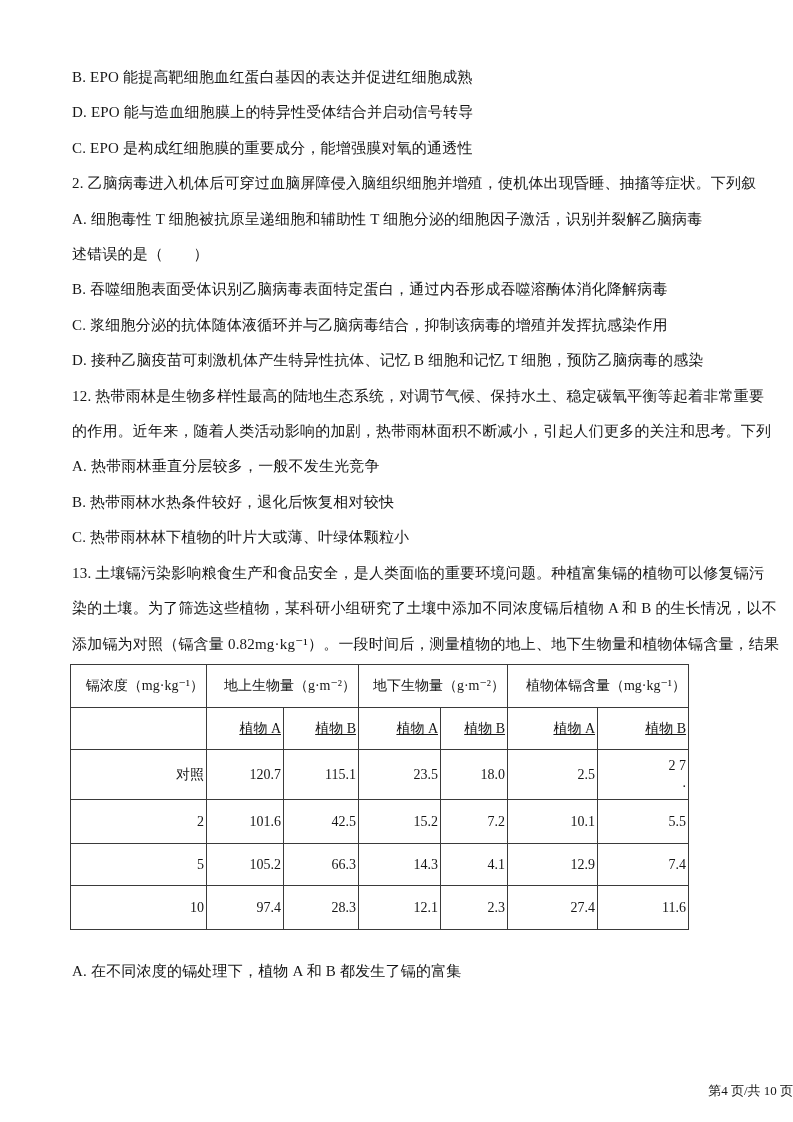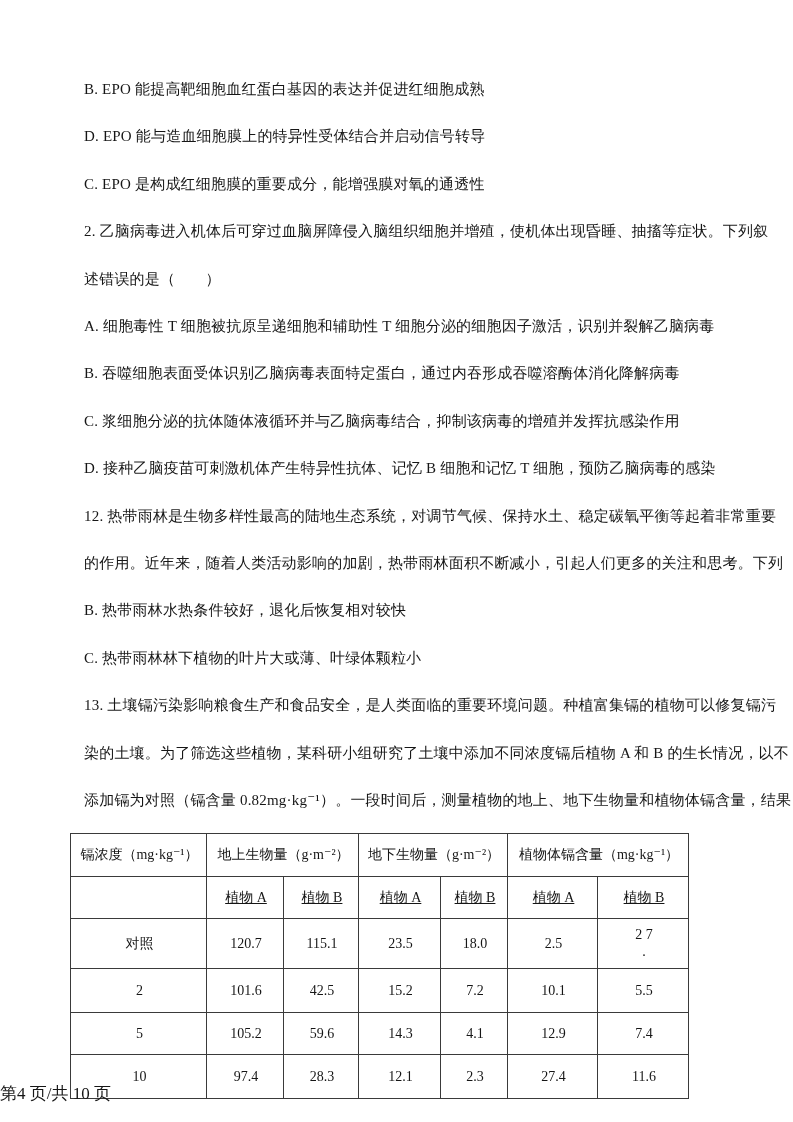--- a/index.html
+++ b/index.html
@@ -13,38 +13,38 @@
     font-family: "Liberation Serif", "DejaVu Serif", serif;
     color: #161616;
   }
   .content {
     position: absolute;
     left: 68px;
     top: 58px;
     width: 665px;
   }
   p.line {
-    margin: 16px;
+    margin: 4px;
     font-size: 15px;
     line-height: 31.4px;
     white-space: nowrap;
     letter-spacing: 0.2px;
   }
   table.data-table {
     border-collapse: collapse;
     table-layout: fixed;
     margin-left: 2px;
     margin-top: 0px;
     width: 618px;
   }
   table.data-table th,
   table.data-table td {
     border: 1px solid #3a3a3a;
     font-weight: normal;
-    text-align: center;
+    text-align: right;
     vertical-align: middle;
     padding: 2px 2px 2px 4px;
     font-size: 14px;
     line-height: 17px;
     white-space: pre-line;
     overflow: hidden;
   }
   tr.row-h1 { height: 43px; }
   tr.row-h2 { height: 42px; text-decoration: underline; }
   tr.row-d0 { height: 50px; }
@@ -52,42 +52,43 @@
   tr.row-d2 { height: 42px; }
   tr.row-d3 { height: 44px; }
   p.opt-after-table {
     margin-top: 26px;
   }
   .footer {
     position: absolute;
     left: 0;
     top: 1082px;
     width: 793px;
-    text-align: left;
-    font-size: 17px;
+    text-align: right;
+    font-size: 13px;
     color: #161616;
   }
 </style>
 </head>
 <body>
 
 <div class="page">
   <div class="content">
 
     <p class="line">B. EPO 能提高靶细胞血红蛋白基因的表达并促进红细胞成熟</p>
     <p class="line">D. EPO 能与造血细胞膜上的特异性受体结合并启动信号转导</p>
     <p class="line">C. EPO 是构成红细胞膜的重要成分，能增强膜对氧的通透性</p>
     <p class="line">2. 乙脑病毒进入机体后可穿过血脑屏障侵入脑组织细胞并增殖，使机体出现昏睡、抽搐等症状。下列叙</p>
+    <p class="line">A. 细胞毒性 T 细胞被抗原呈递细胞和辅助性 T 细胞分泌的细胞因子激活，识别并裂解乙脑病毒</p>
     <p class="line">述错误的是（　　）</p>
-    <p class="line">A. 细胞毒性 T 细胞被抗原呈递细胞和辅助性 T 细胞分泌的细胞因子激活，识别并裂解乙脑病毒</p>
     <p class="line">B. 吞噬细胞表面受体识别乙脑病毒表面特定蛋白，通过内吞形成吞噬溶酶体消化降解病毒</p>
     <p class="line">C. 浆细胞分泌的抗体随体液循环并与乙脑病毒结合，抑制该病毒的增殖并发挥抗感染作用</p>
     <p class="line">D. 接种乙脑疫苗可刺激机体产生特异性抗体、记忆 B 细胞和记忆 T 细胞，预防乙脑病毒的感染</p>
     <p class="line">12. 热带雨林是生物多样性最高的陆地生态系统，对调节气候、保持水土、稳定碳氧平衡等起着非常重要</p>
     <p class="line">的作用。近年来，随着人类活动影响的加剧，热带雨林面积不断减小，引起人们更多的关注和思考。下列</p>
+    <p class="line">A. 热带雨林垂直分层较多，一般不发生光竞争</p>
     <p class="line">B. 热带雨林水热条件较好，退化后恢复相对较快</p>
     <p class="line">C. 热带雨林林下植物的叶片大或薄、叶绿体颗粒小</p>
     <p class="line">13. 土壤镉污染影响粮食生产和食品安全，是人类面临的重要环境问题。种植富集镉的植物可以修复镉污</p>
     <p class="line">染的土壤。为了筛选这些植物，某科研小组研究了土壤中添加不同浓度镉后植物 A 和 B 的生长情况，以不</p>
     <p class="line">添加镉为对照（镉含量 0.82mg·kg⁻¹）。一段时间后，测量植物的地上、地下生物量和植物体镉含量，结果</p>
 
     <table class="data-table">
       <colgroup>
         <col style="width:136px">
         <col style="width:77px">
@@ -128,21 +129,21 @@
         <td>101.6</td>
         <td>42.5</td>
         <td>15.2</td>
         <td>7.2</td>
         <td>10.1</td>
         <td>5.5</td>
       </tr>
       <tr class="row-d2">
         <td>5</td>
         <td>105.2</td>
-        <td>59.6</td>
+        <td>66.3</td>
         <td>14.3</td>
         <td>4.1</td>
         <td>12.9</td>
         <td>7.4</td>
       </tr>
       <tr class="row-d3">
         <td>10</td>
         <td>97.4</td>
         <td>28.3</td>
         <td>12.1</td>

